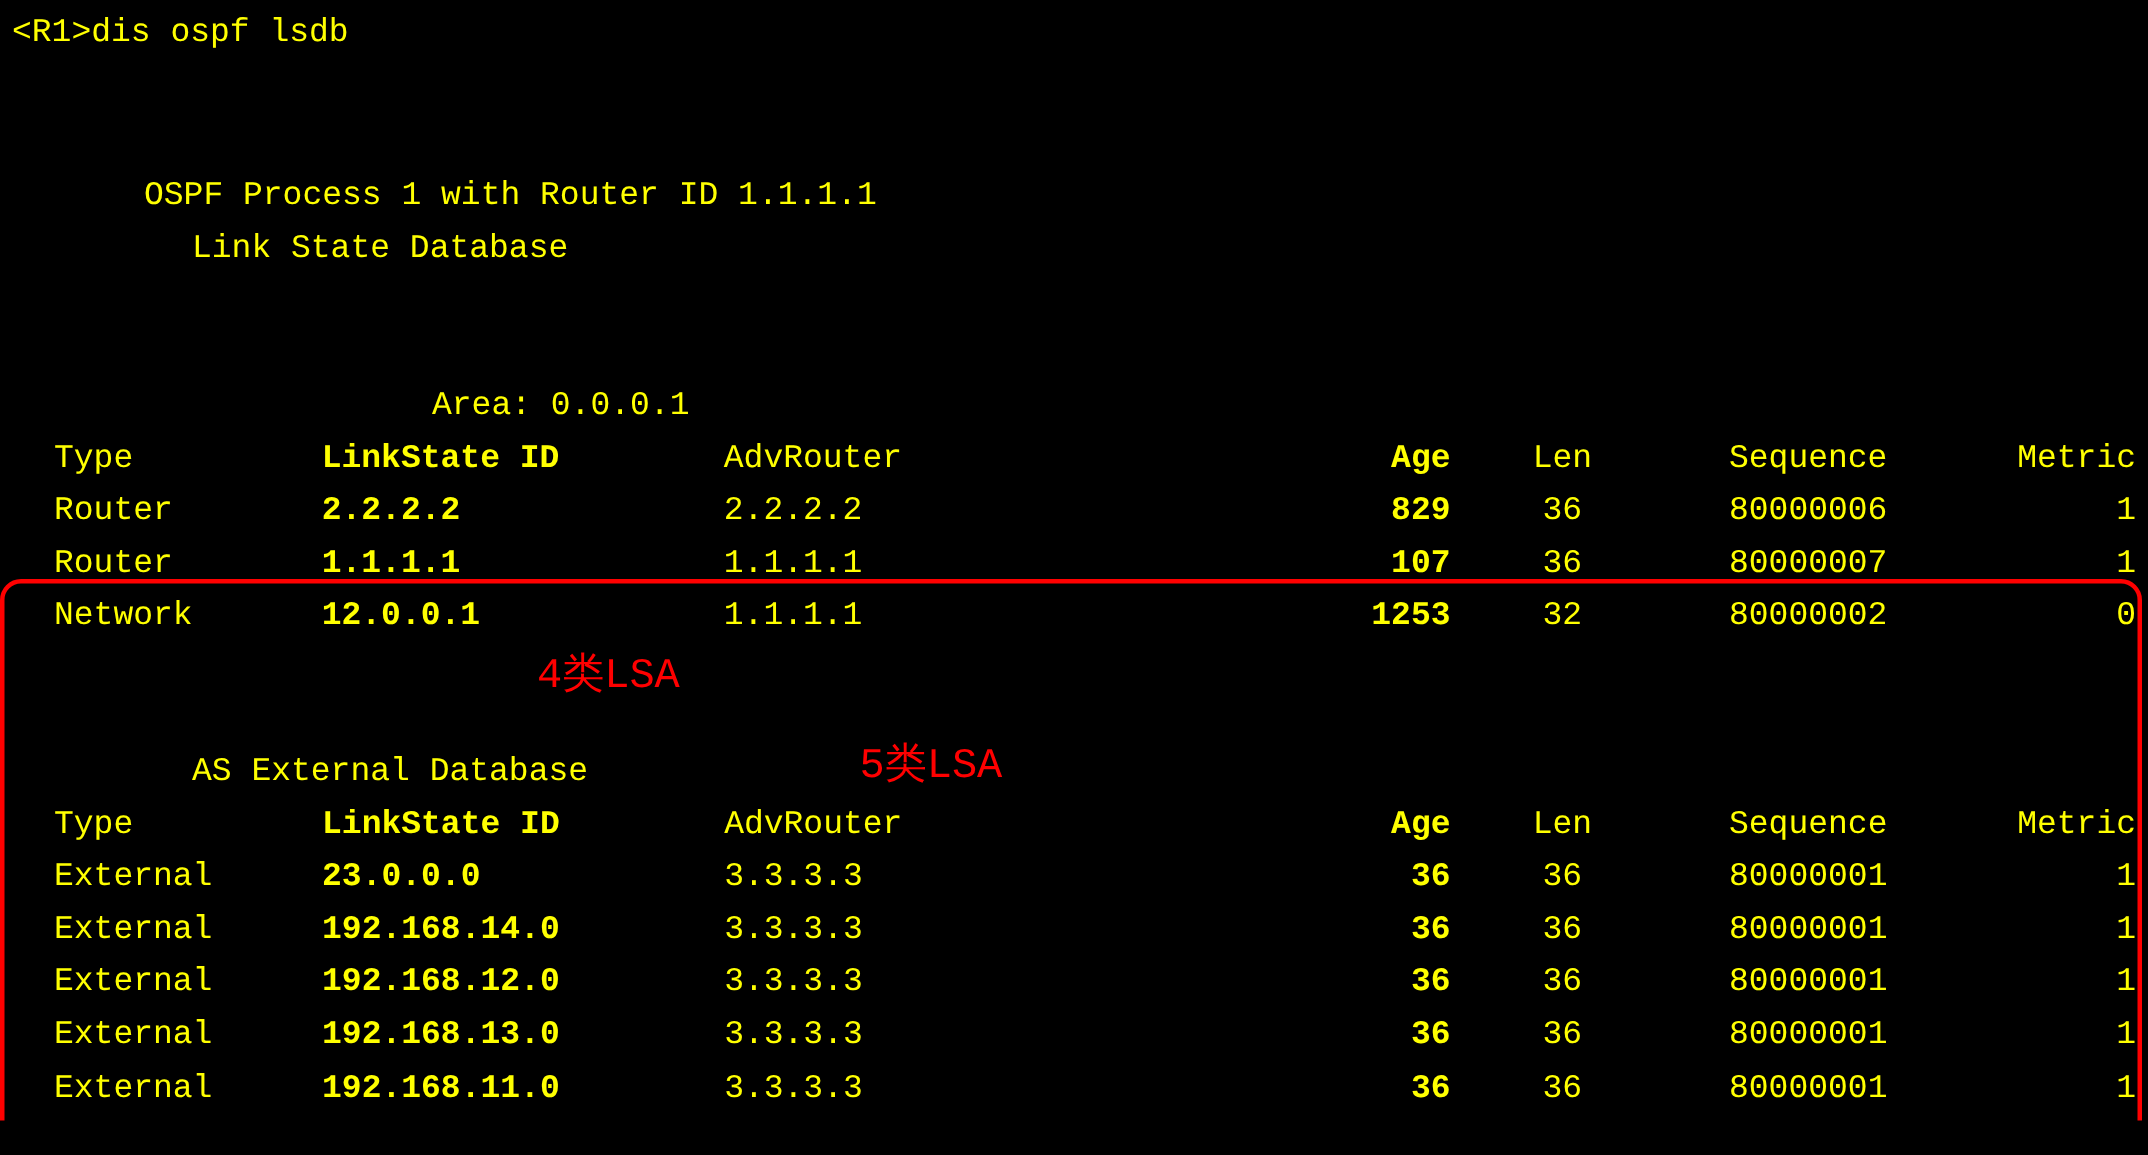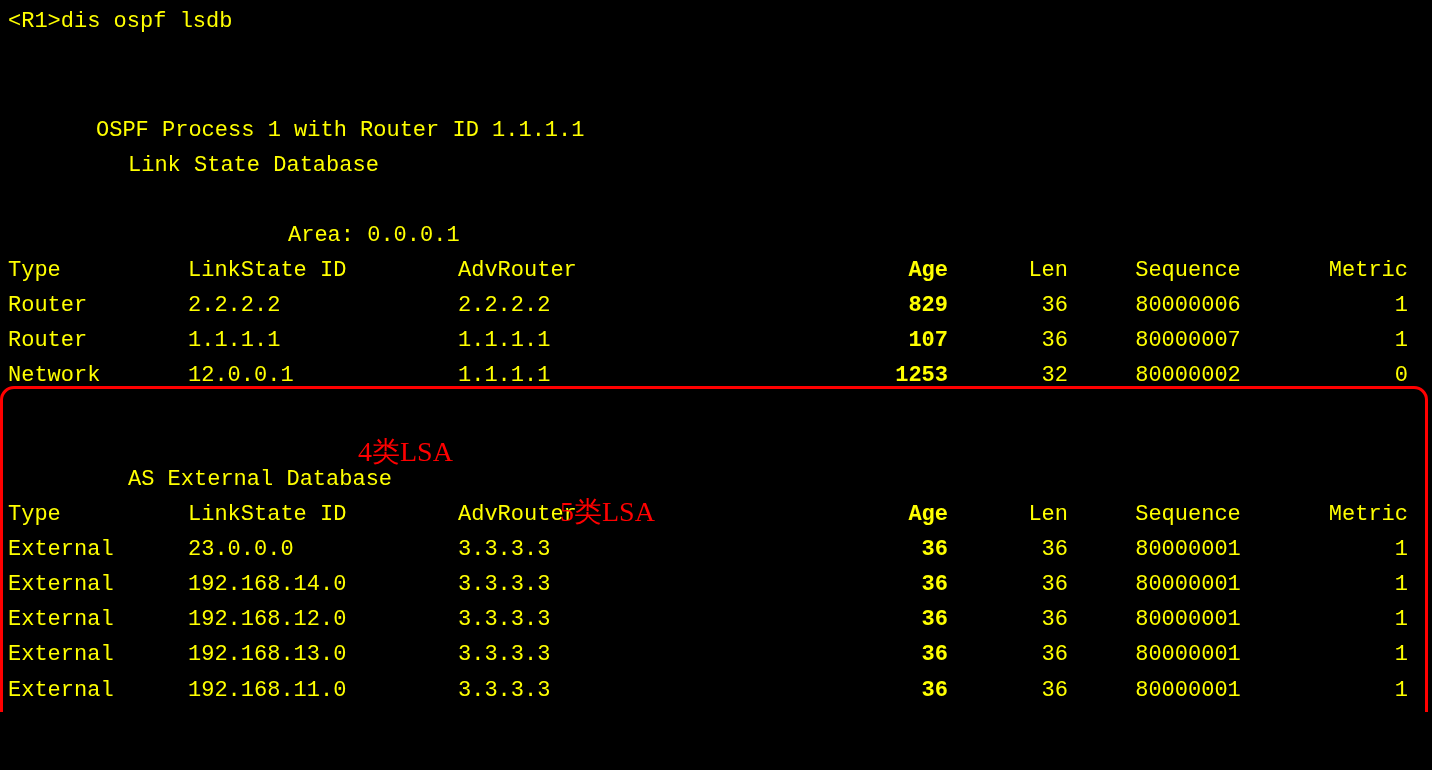--- a/index.html
+++ b/index.html
@@ -13,53 +13,54 @@
       width: 1432px;
       box-sizing: border-box;
       position: relative;
     }
     .line {
       white-space: pre;
       display: block;
     }
     .indent1 { padding-left: 88px; margin-top: 40px; }
     .indent2 { padding-left: 120px; }
-    .indent3 { padding-left: 280px; }
+    .indent3 { padding-left: 280px; margin-top: 35px; }
     .blank { height: 34px; }
     .annotation {
       position: absolute;
       color: #FF0000;
-      font-family: Liberation Serif, serif;
+      font-family: Liberation Mono, monospace;
       font-size: 28px;
       font-weight: normal;
       white-space: nowrap;
     }
     .red-box {
       position: absolute;
       border: 3px solid #FF0000;
       border-radius: 14px;
       pointer-events: none;
     }
     table.lsdb {
       border-collapse: collapse;
       font-family: "Courier New", monospace;
       font-size: 22px;
       color: #FFFF00;
+      margin-left: 28px;
     }
     table.lsdb td {
       padding: 0;
       white-space: pre;
       vertical-align: top;
       line-height: 1.6;
     }
     .col-type { width: 180px; }
-    .col-ls   { width: 270px; }
+    .col-ls   { width: 270px; font-weight: bold; }
     .col-adv  { width: 400px; text-align: left; }
     .col-age  { width: 90px; text-align: right; font-weight: bold; }
-    .col-len  { width: 90px; text-align: right; padding-left: 30px !important; font-family: Liberation Mono, monospace; }
+    .col-len  { width: 90px; text-align: center; padding-left: 30px !important; font-family: Liberation Mono, monospace; }
     .col-seq  { width: 180px; text-align: center; padding-left: 30px !important; }
     .col-met  { width: 130px; text-align: right; }
   </style>
 </head>
 <body>
 
 <div class="line">&lt;R1&gt;dis ospf lsdb</div>
 <div class="blank"></div>
 <div class="line indent1">OSPF Process 1 with Router ID 1.1.1.1</div>
 <div class="line indent2">Link State Database</div>
@@ -168,14 +169,14 @@
         <td class="col-adv">3.3.3.3</td>
         <td class="col-age">36</td>
         <td class="col-len">36</td>
         <td class="col-seq">80000001</td>
         <td class="col-met">1</td>
       </tr>
     </tbody>
 </table>
 
 <div class="annotation" style="top:430px; left:358px;">4类LSA</div>
-<div class="annotation" style="top:490px; left:560px;text-align:center;">5类LSA</div>
+<div class="annotation" style="top:490px; left:573px;text-align:center;">5类LSA</div>
 <div class="red-box" style="top:386px; left:0px; width:1422px; height:374px;"></div>
 
 </body></html>

